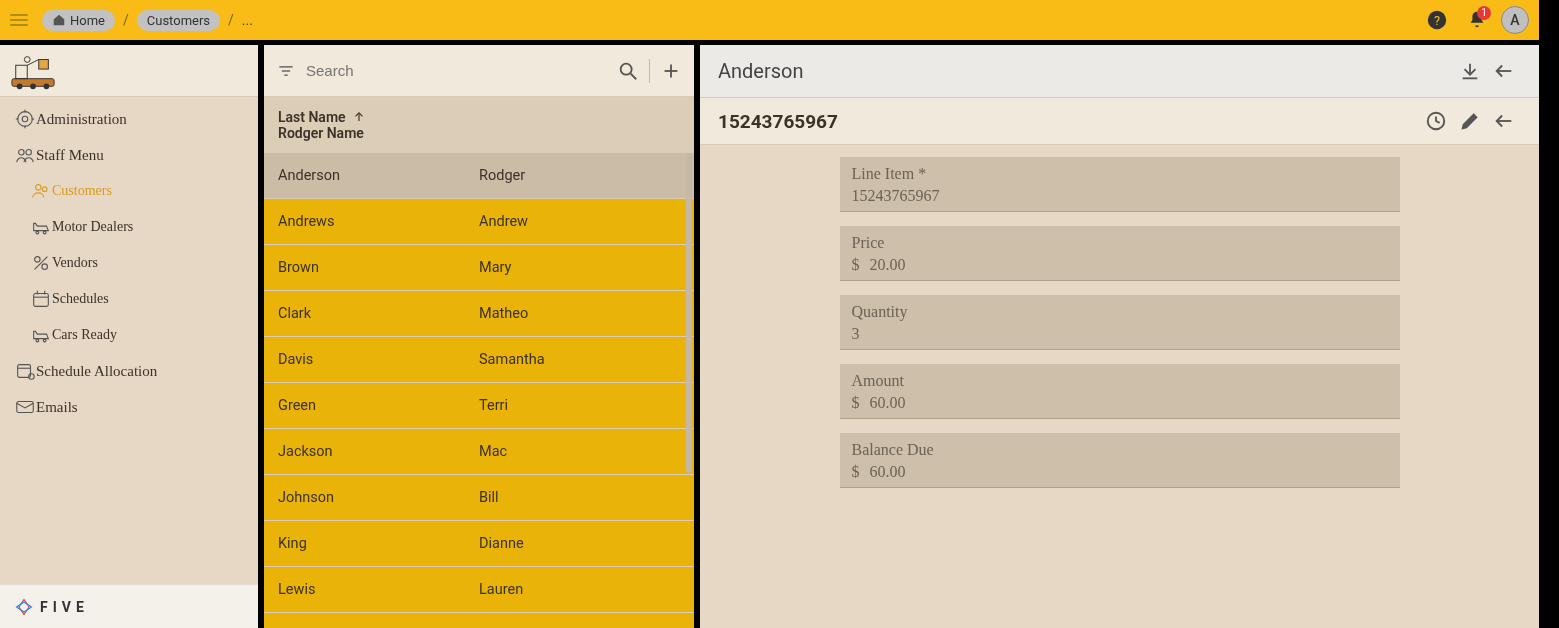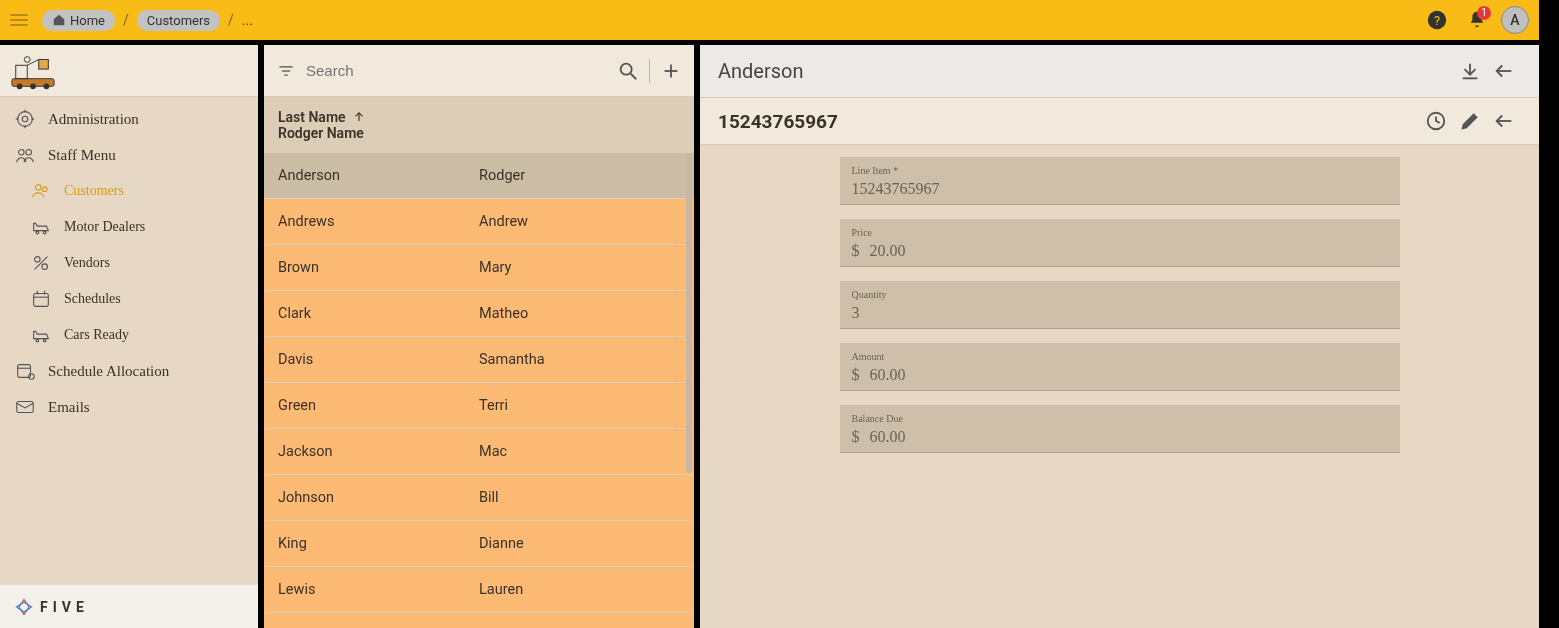--- a/index.html
+++ b/index.html
@@ -72,21 +72,21 @@
   .sidebar-logo {
     height: 52px;
     background: #f1e9dc;
     display: flex; align-items: center;
     padding-left: 10px;
     border-bottom: 1px solid #d8cab4;
   }
   .sidebar-logo svg { width: 46px; height: 40px; }
   .nav { flex: 1; overflow-y: auto; padding-top: 4px; }
   .nav-item {
-    display: flex; align-items: center; gap: 12px;
+    display: flex; align-items: center; gap: 0;
     padding: 7px 14px;
     font-size: 15px;
     color: #3b3228;
     font-family: Georgia, serif;
     cursor: pointer;
   }
   .nav-item.sub { padding-left: 30px; font-size: 14px; }
   .nav-item.active { color: #d89b1f; }
   .nav-icon { width: 22px; height: 22px; display: inline-flex; align-items: center; justify-content: center; }
   .nav-icon svg { width: 22px; height: 22px; fill: none; stroke: #555; stroke-width: 1.2; }
@@ -95,21 +95,21 @@
     height: 44px; background: #f4f0ea;
     display: flex; align-items: center; padding-left: 14px;
     border-top: 1px solid #ddd;
     font-weight: bold;
   }
   .five-logo { display: inline-flex; align-items: center; gap: 6px; letter-spacing: 5px; font-size: 14px; color: #333; }
   .five-logo svg { width: 20px; height: 20px; }
 
   
   .midcol {
-    background: #fdba74;
+    background: #eab308;
     display: flex; flex-direction: column;
     min-height: 0;
     border: 1px solid #000;
     border-top: none;
     border-bottom: none;
   }
   .mid-search {
     height: 52px;
     background: #f1e9dc;
     display: flex; align-items: center;
@@ -174,21 +174,21 @@
   .detail-sub .spacer { flex: 1; }
   .detail-sub .hi { width: 34px; height: 34px; display: inline-flex; align-items: center; justify-content: center; cursor: pointer; }
 
   .detail-body { flex: 1; overflow-y: auto; padding: 12px 0; display: flex; flex-direction: column; align-items: center; gap: 14px; }
   .field {
     width: 560px;
     background: #cdbfa9;
     border-bottom: 1px solid #b0a188;
     padding: 8px 12px 6px 12px;
   }
-  .field-label { font-size: 10px; color: #6b6355; margin-bottom: 4px; font-family: Georgia, serif; }
+  .field-label { font-size: 16px; color: #6b6355; margin-bottom: 4px; font-family: Georgia, serif; }
   .field-value { font-size: 16px; color: #6b6355; font-family: Georgia, serif; }
   .field-value .dollar { margin-right: 6px; }
 
   
   .mid-list::-webkit-scrollbar, .nav::-webkit-scrollbar, .detail-body::-webkit-scrollbar { width: 0; }
 </style>
 </head>
 <body>
 
 <div class="app">

